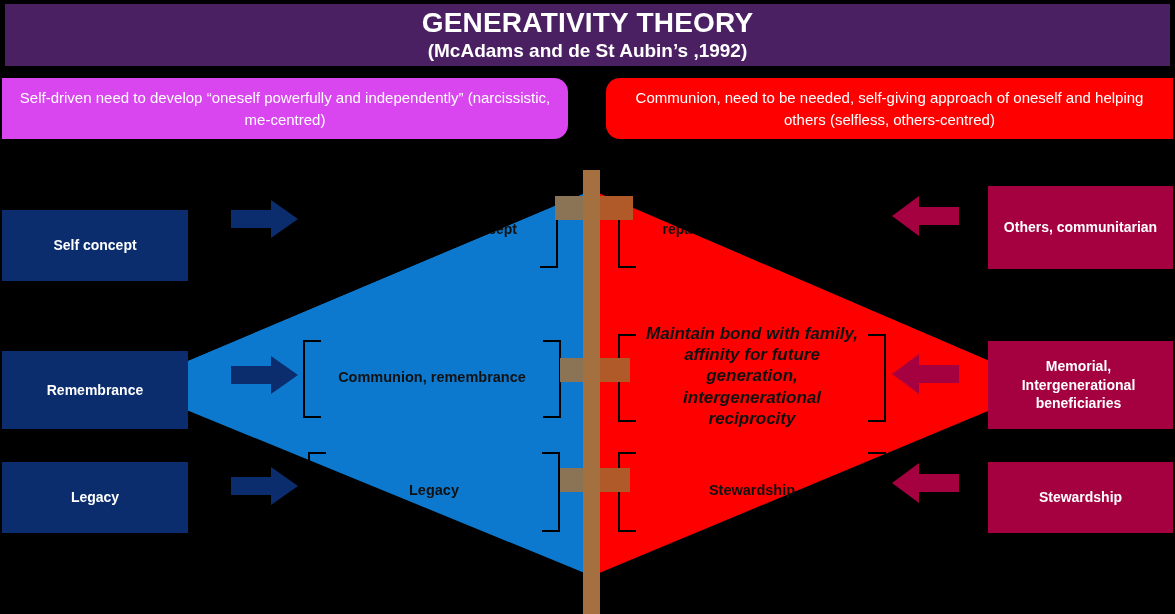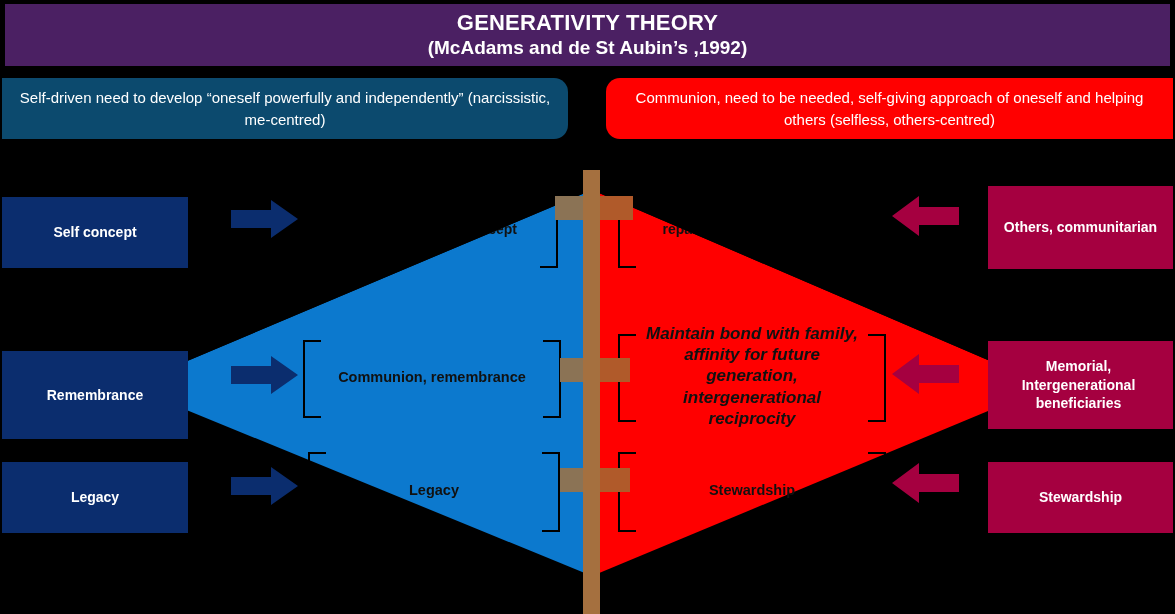--- a/index.html
+++ b/index.html
@@ -26,21 +26,21 @@
     width: 1165px;
     height: 62px;
     background: #4B2063;
     display: flex;
     flex-direction: column;
     align-items: center;
     justify-content: center;
     color: #ffffff;
   }
   .title-banner .t1 {
-    font-size: 22px;
+    font-size: 28px;
     font-weight: bold;
     letter-spacing: 0.2px;
     line-height: 1.05;
   }
   .title-banner .t2 {
     font-size: 19px;
     font-weight: bold;
     margin-top: 3px;
   }
 
@@ -55,21 +55,21 @@
     font-size: 15px;
     line-height: 1.45;
     padding: 0 16px;
     box-sizing: border-box;
   }
   .pill-left {
     left: 2px;
     top: 78px;
     width: 566px;
     height: 61px;
-    background: #0c4a6e;
+    background: #d946ef;
     border-radius: 0 14px 14px 0;
   }
   .pill-right {
     left: 606px;
     top: 78px;
     width: 567px;
     height: 61px;
     background: #FF0000;
     border-radius: 14px 0 0 14px;
   }
@@ -94,22 +94,22 @@
     color: #ffffff;
     font-weight: bold;
     font-size: 14px;
     line-height: 1.35;
     padding: 0 10px;
     box-sizing: border-box;
   }
   .sidebox.left  { background: #0B2D6E; }
   .sidebox.right { background: #A50040; }
 
-  .box-self-concept  { left: 2px;   top: 197px; width: 186px; height: 71px; }
-  .box-remembrance   { left: 2px;   top: 351px; width: 186px; height: 88px; }
+  .box-self-concept  { left: 2px;   top: 210px; width: 186px; height: 71px; }
+  .box-remembrance   { left: 2px;   top: 351px; width: 186px; height: 78px; }
   .box-legacy        { left: 2px;   top: 462px; width: 186px; height: 71px; }
   .box-others        { left: 988px; top: 186px; width: 185px; height: 83px; }
   .box-memorial      { left: 988px; top: 341px; width: 185px; height: 88px; padding-left: 6px; }
   .box-stewardship   { left: 988px; top: 462px; width: 185px; height: 71px; }
 
   
   .arrow { position: absolute; }
 
   
   .inner-text {

